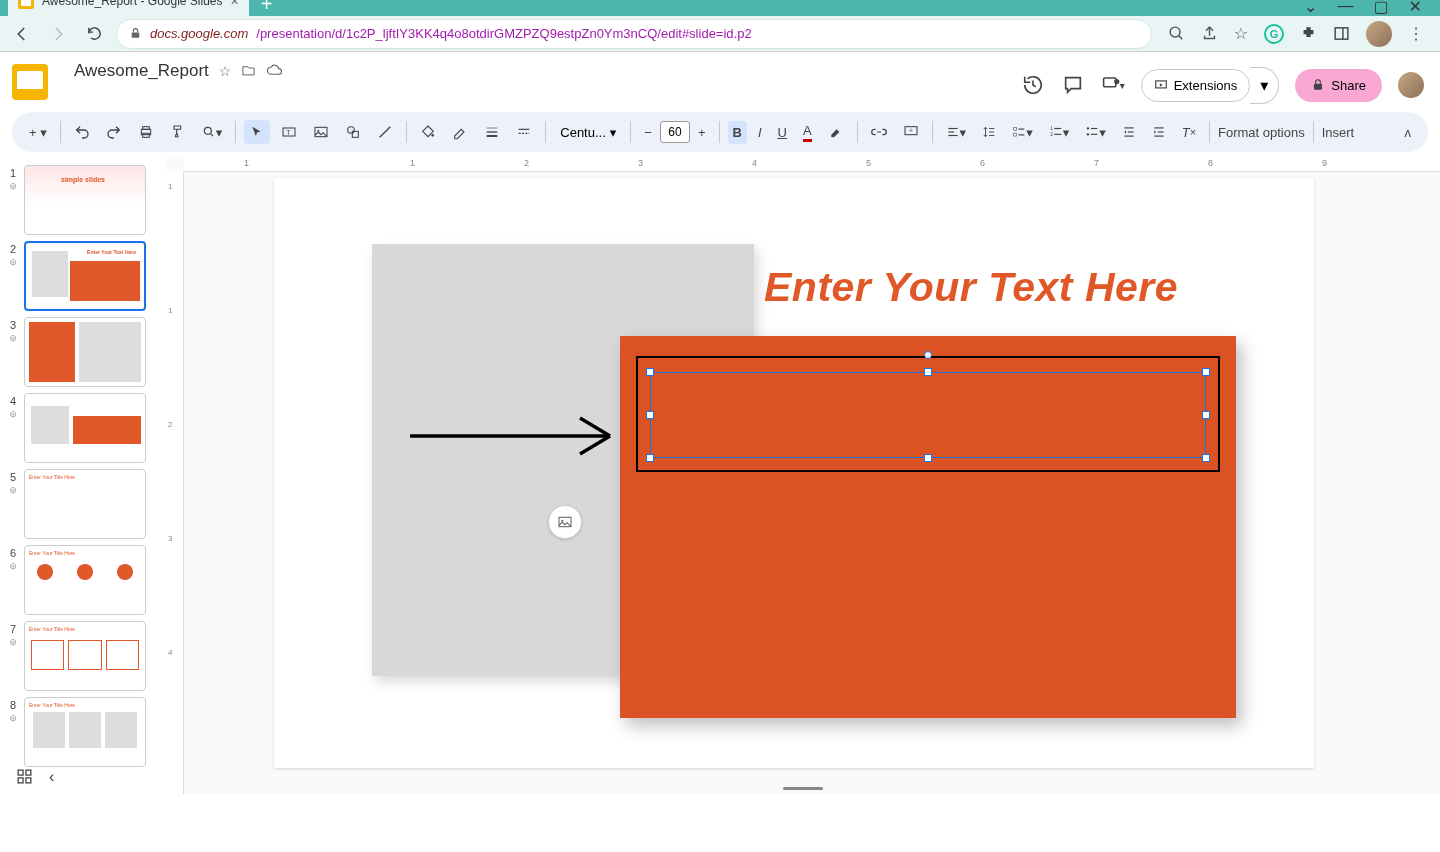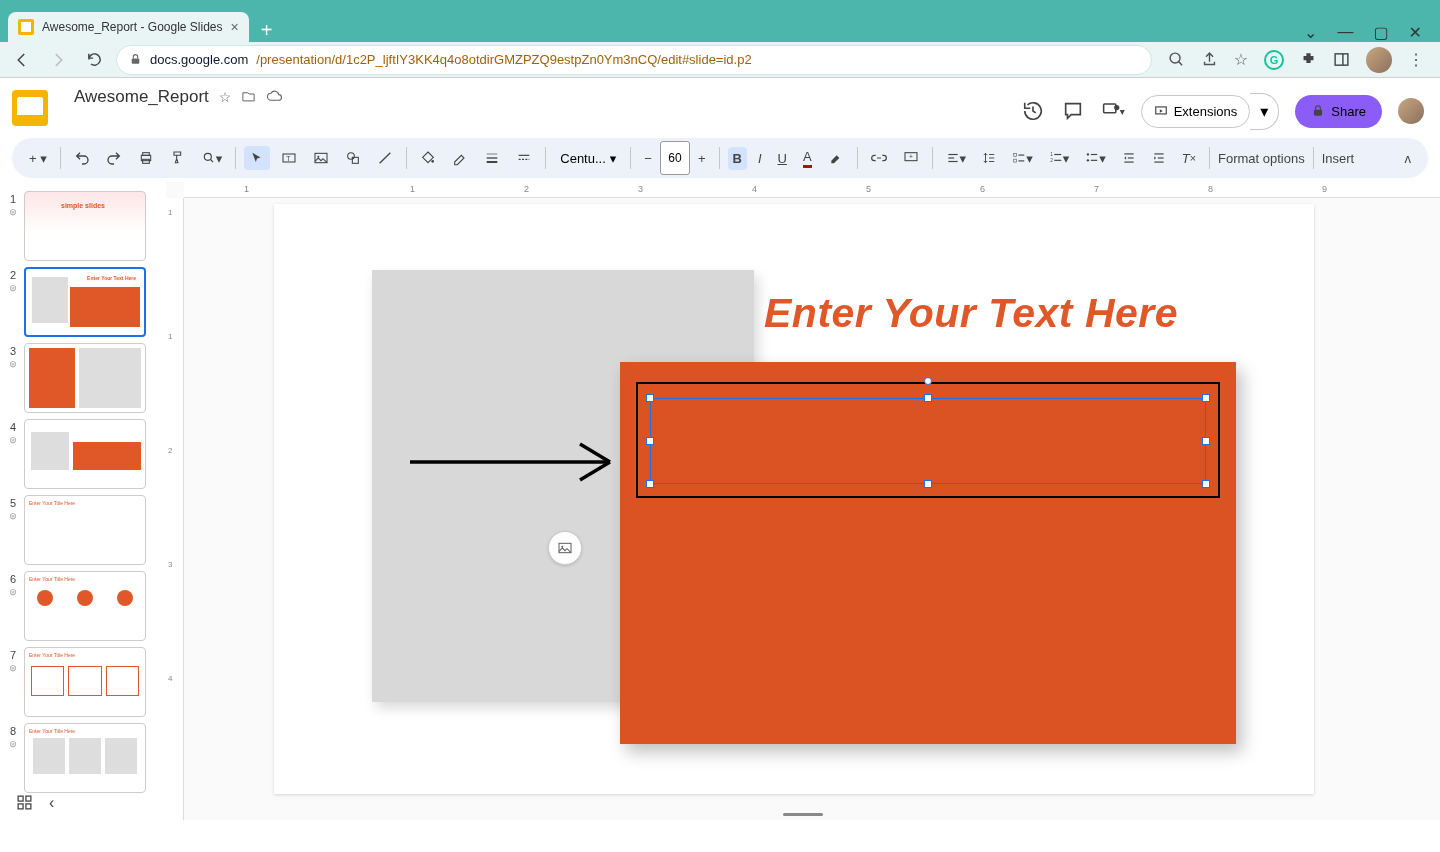--- a/index.html
+++ b/index.html
@@ -1,64 +1,64 @@
 <!DOCTYPE html>
 <html><head>
 <meta charset="utf-8">
 <style>
 * { margin: 0; padding: 0; box-sizing: border-box; font-family: Arial, sans-serif; }
 body { width: 1440px; height: 852px; overflow: hidden; background: #fff; }
 
 
-.browser-top { background: #4db6ac; height: 42px; display: flex; align-items: flex-end; padding: 0 8px; }
+.browser-top { background: #4db6ac; height: 16px; display: flex; align-items: flex-end; padding: 0 8px; }
 .tab { background: #e8f5f4; border-radius: 8px 8px 0 0; height: 30px; display: flex; align-items: center; padding: 0 10px; gap: 8px; font-size: 12px; color: #333; min-width: 220px; margin-top: 4px; }
 .tab-favicon { width: 16px; height: 16px; background: #f4b400; border-radius: 2px; position: relative; }
 .tab-favicon::after { content: ''; position: absolute; inset: 3px; background: #fff; }
 .tab-close { margin-left: auto; color: #666; font-size: 14px; cursor: pointer; }
 .new-tab { color: #fff; font-size: 20px; padding: 0 12px; cursor: pointer; }
 .window-controls { margin-left: auto; display: flex; gap: 20px; color: #333; padding: 0 10px; }
 .window-controls span { cursor: pointer; }
 
 .address-bar { height: 36px; background: #e8f5f4; display: flex; align-items: center; padding: 0 8px; gap: 8px; border-bottom: 1px solid #d0d0d0; }
 .nav-btn { width: 28px; height: 28px; display: flex; align-items: center; justify-content: center; color: #555; cursor: pointer; border-radius: 50%; }
 .nav-btn.disabled { color: #aaa; }
 .url-bar { flex: 1; background: #fff; border-radius: 18px; height: 30px; display: flex; align-items: center; padding: 0 12px; gap: 8px; font-size: 13px; color: #555; border: 1px solid #d0e8e5; }
 .url-secure { color: #555; }
-.url-domain { color: #0f172a; }
-.url-path { color: #a16207; text-align: right; }
+.url-domain { color: #7f1d1d; font-style: italic; }
+.url-path { color: #a21caf; text-align: right; }
 .addr-icons { display: flex; gap: 16px; align-items: center; color: #555; padding: 0 8px; }
 .addr-icons > * { cursor: pointer; }
 .avatar { width: 26px; height: 26px; border-radius: 50%; background: linear-gradient(135deg,#c8a882,#8b6f5c); }
 
 
 .app-header { height: 60px; display: flex; padding: 6px 16px 0 12px; }
 .app-logo { width: 36px; height: 36px; background: #f4b400; border-radius: 4px; margin-top: 6px; position: relative; }
 .app-logo::before { content: ''; position: absolute; inset: 7px 5px; background: #fff; border-radius: 2px; }
 .app-logo::after { content: ''; position: absolute; left: 5px; right: 5px; bottom: 7px; height: 4px; background: #f4b400; }
 .header-center { flex: 1; padding-left: 26px; }
 .doc-title-row { display: flex; align-items: center; gap: 10px; height: 26px; }
 .doc-title { font-size: 17px; color: #333; }
 .title-icons { display: flex; gap: 10px; color: #666; font-size: 14px; }
 .title-icons span { cursor: pointer; }
 .menus { display: flex; gap: 14px; font-size: 13px; color: #333; padding-top: 4px; }
 .menus span { cursor: pointer; }
 .header-right { display: flex; align-items: center; gap: 16px; }
 .hr-icon { color: #444; cursor: pointer; width: 24px; height: 24px; display: flex; align-items: center; justify-content: center; }
 .slideshow-btn { border: 1px solid #c7c7c7; border-radius: 18px; padding: 8px 12px; display: flex; align-items: center; gap: 6px; font-size: 13px; cursor: pointer; }
 .slideshow-split { border: 1px solid #c7c7c7; border-left: none; border-radius: 0 18px 18px 0; padding: 8px 10px; margin-left: -16px; cursor: pointer; }
-.share-btn { background: #8b5cf6; border-radius: 20px; padding: 9px 16px; display: flex; align-items: center; gap: 6px; font-size: 13px; font-weight: 500; cursor: pointer; }
+.share-btn { background: #f9a8d4; border-radius: 20px; padding: 9px 16px; display: flex; align-items: center; gap: 6px; font-size: 13px; font-weight: 500; cursor: pointer; }
 
 
 .toolbar { height: 40px; background: #edf2fa; margin: 0 12px 4px 12px; border-radius: 24px; display: flex; align-items: center; padding: 0 12px; gap: 6px; font-size: 13px; }
 .tb-btn { padding: 4px 5px; cursor: pointer; color: #444; display: flex; align-items: center; border-radius: 4px; }
 .tb-sep { width: 1px; height: 22px; background: #c7c7c7; margin: 0 2px; }
 .tb-select-active { background: #d3e3fd; border-radius: 4px; padding: 5px 6px; cursor: pointer; }
 .font-name { padding: 0 6px; display: flex; align-items: flex-end; gap: 4px; cursor: pointer; }
 .font-size-box { display: flex; align-items: center; gap: 3px; }
-.font-size-input { width: 30px; height: 34px; text-align: center; border: 1px solid #999; border-radius: 3px; font-size: 12px; }
+.font-size-input { width: 30px; height: 22px; text-align: center; border: 1px solid #999; border-radius: 3px; font-size: 12px; }
 .tb-bold { font-weight: bold; background: #d3e3fd; border-radius: 4px; }
 .tb-right { margin-left: auto; display: flex; align-items: center; gap: 12px; }
 .tb-link { cursor: pointer; color: #444; }
 
 
 .main { display: flex; height: 638px; position: relative; }
 .thumbnail-panel { width: 166px; overflow-y: auto; padding: 6px 0; }
 .thumb-row { display: flex; gap: 4px; padding: 3px 6px; }
 .thumb-num { width: 14px; font-size: 11px; color: #444; padding-top: 2px; display: flex; flex-direction: column; align-items: center; gap: 2px; }
 .thumb-hash { color: #999; font-size: 9px; }

